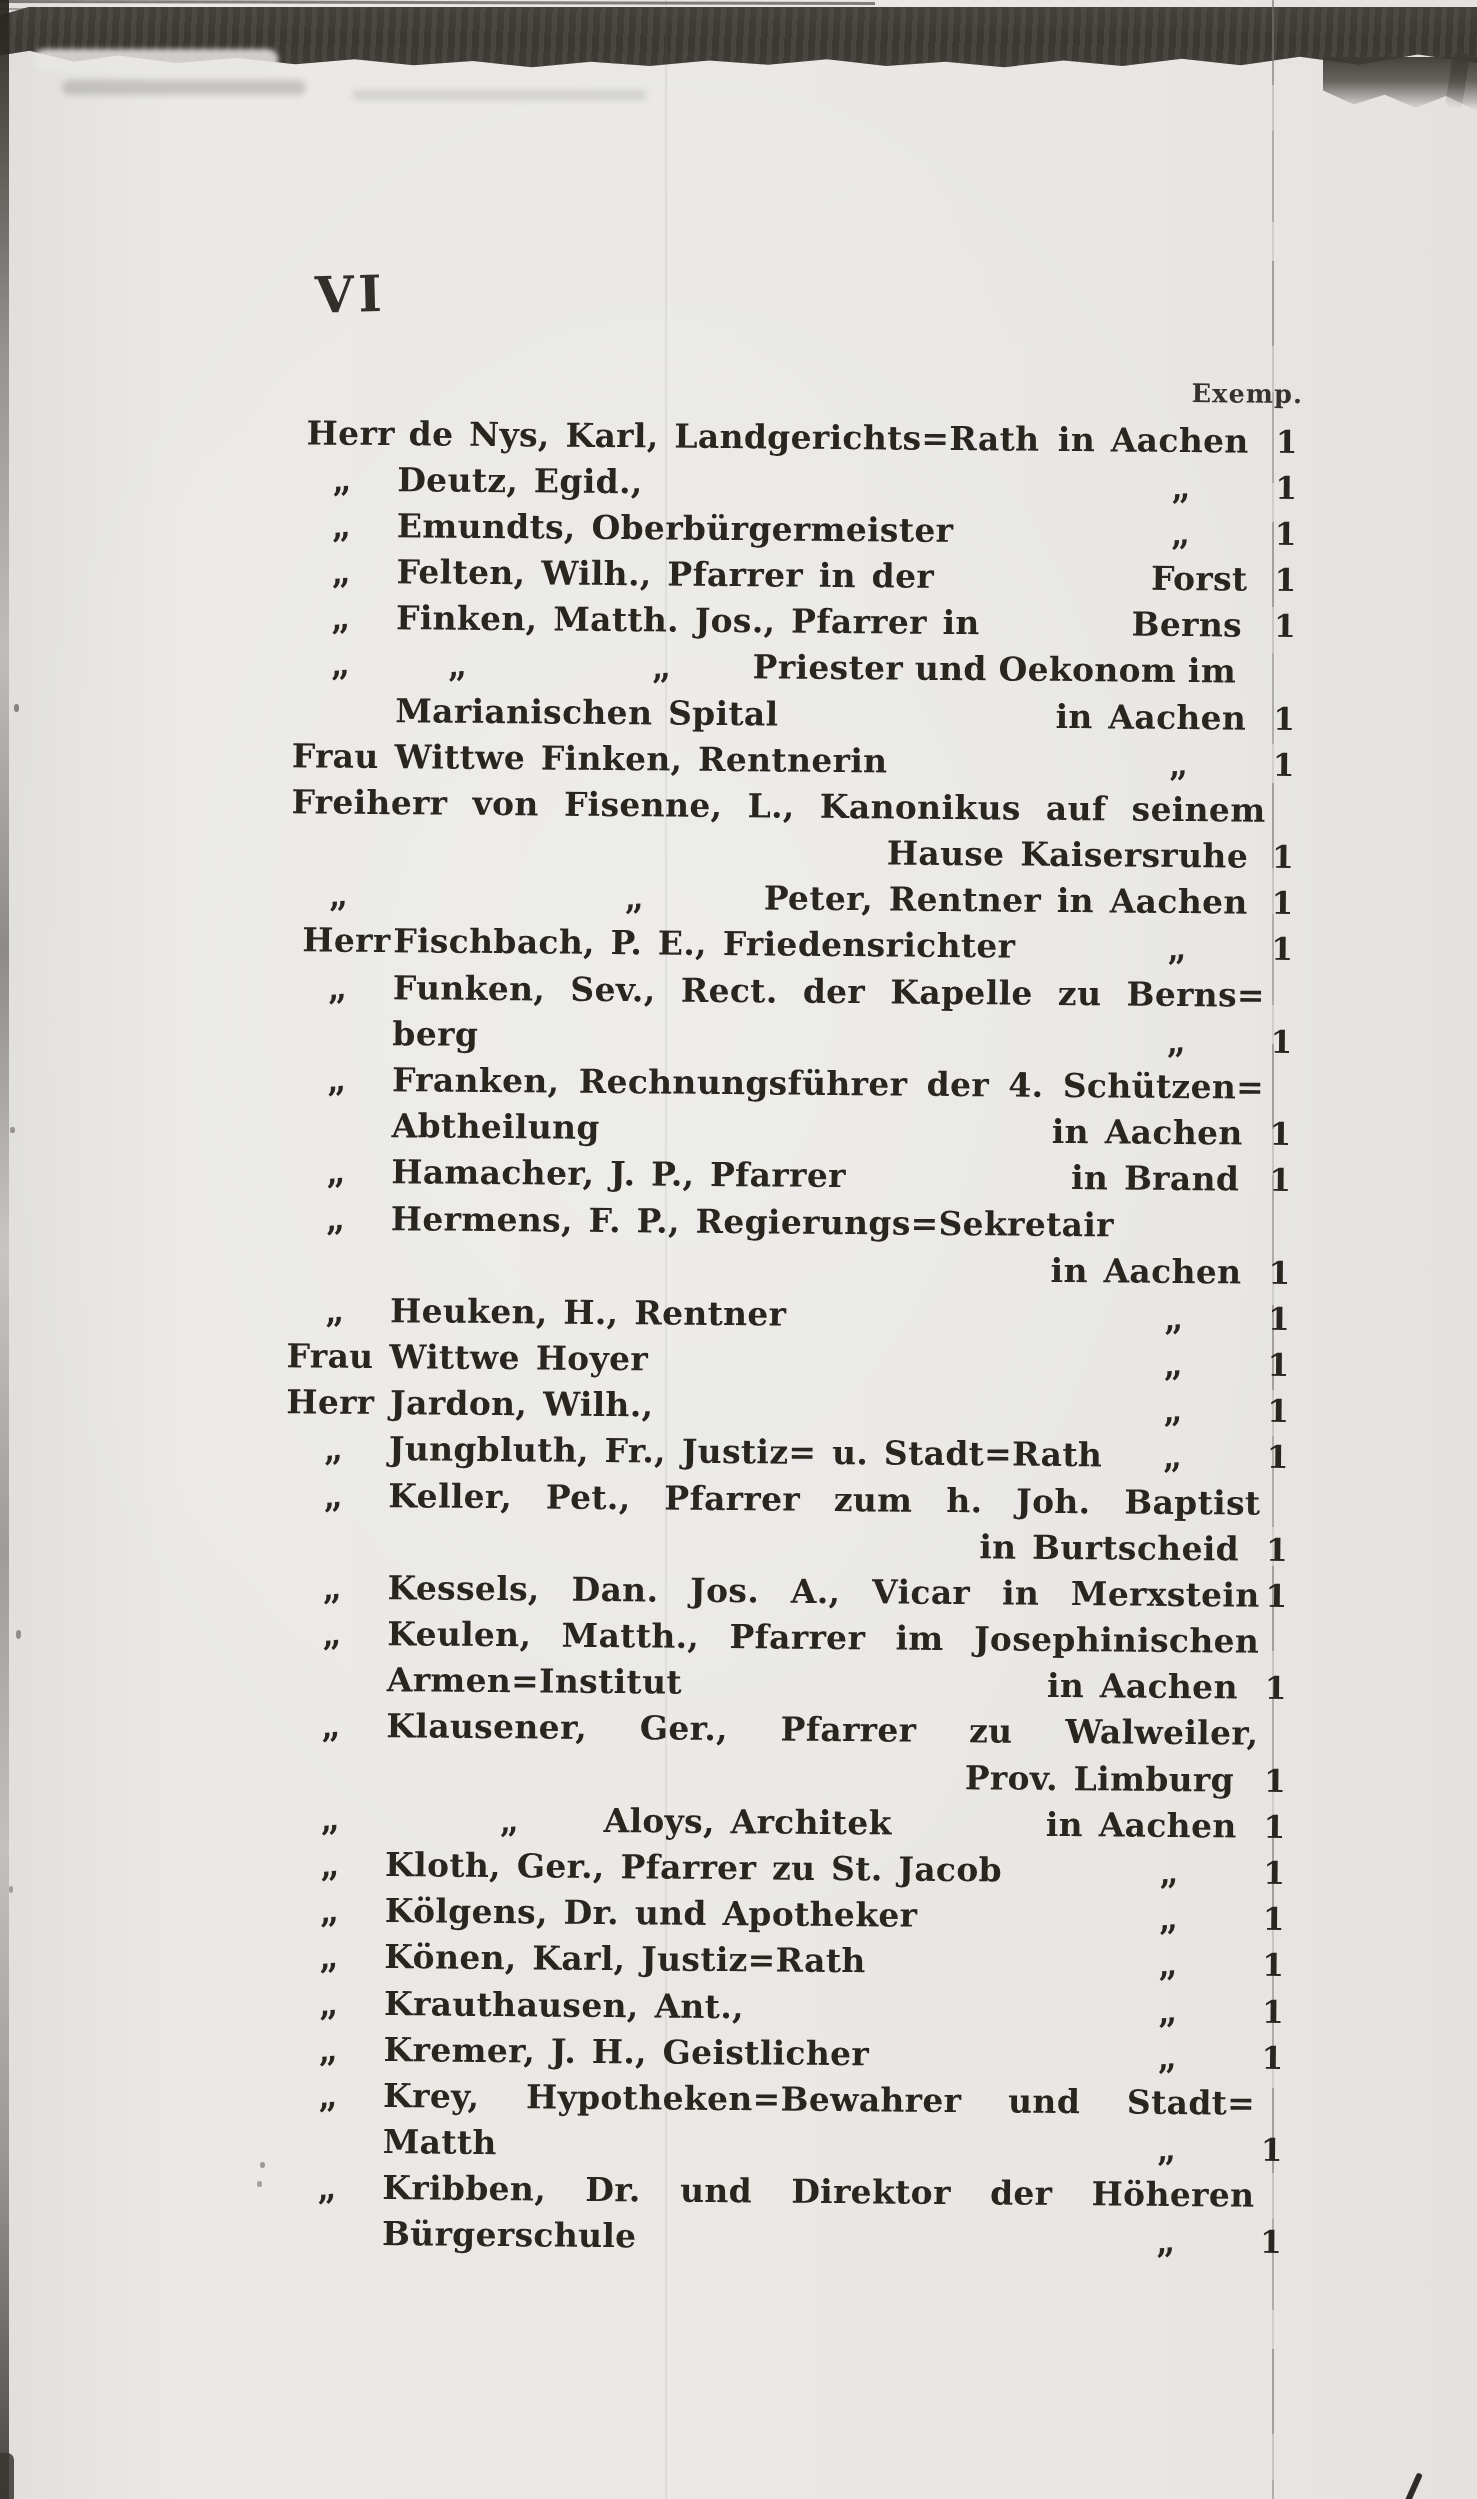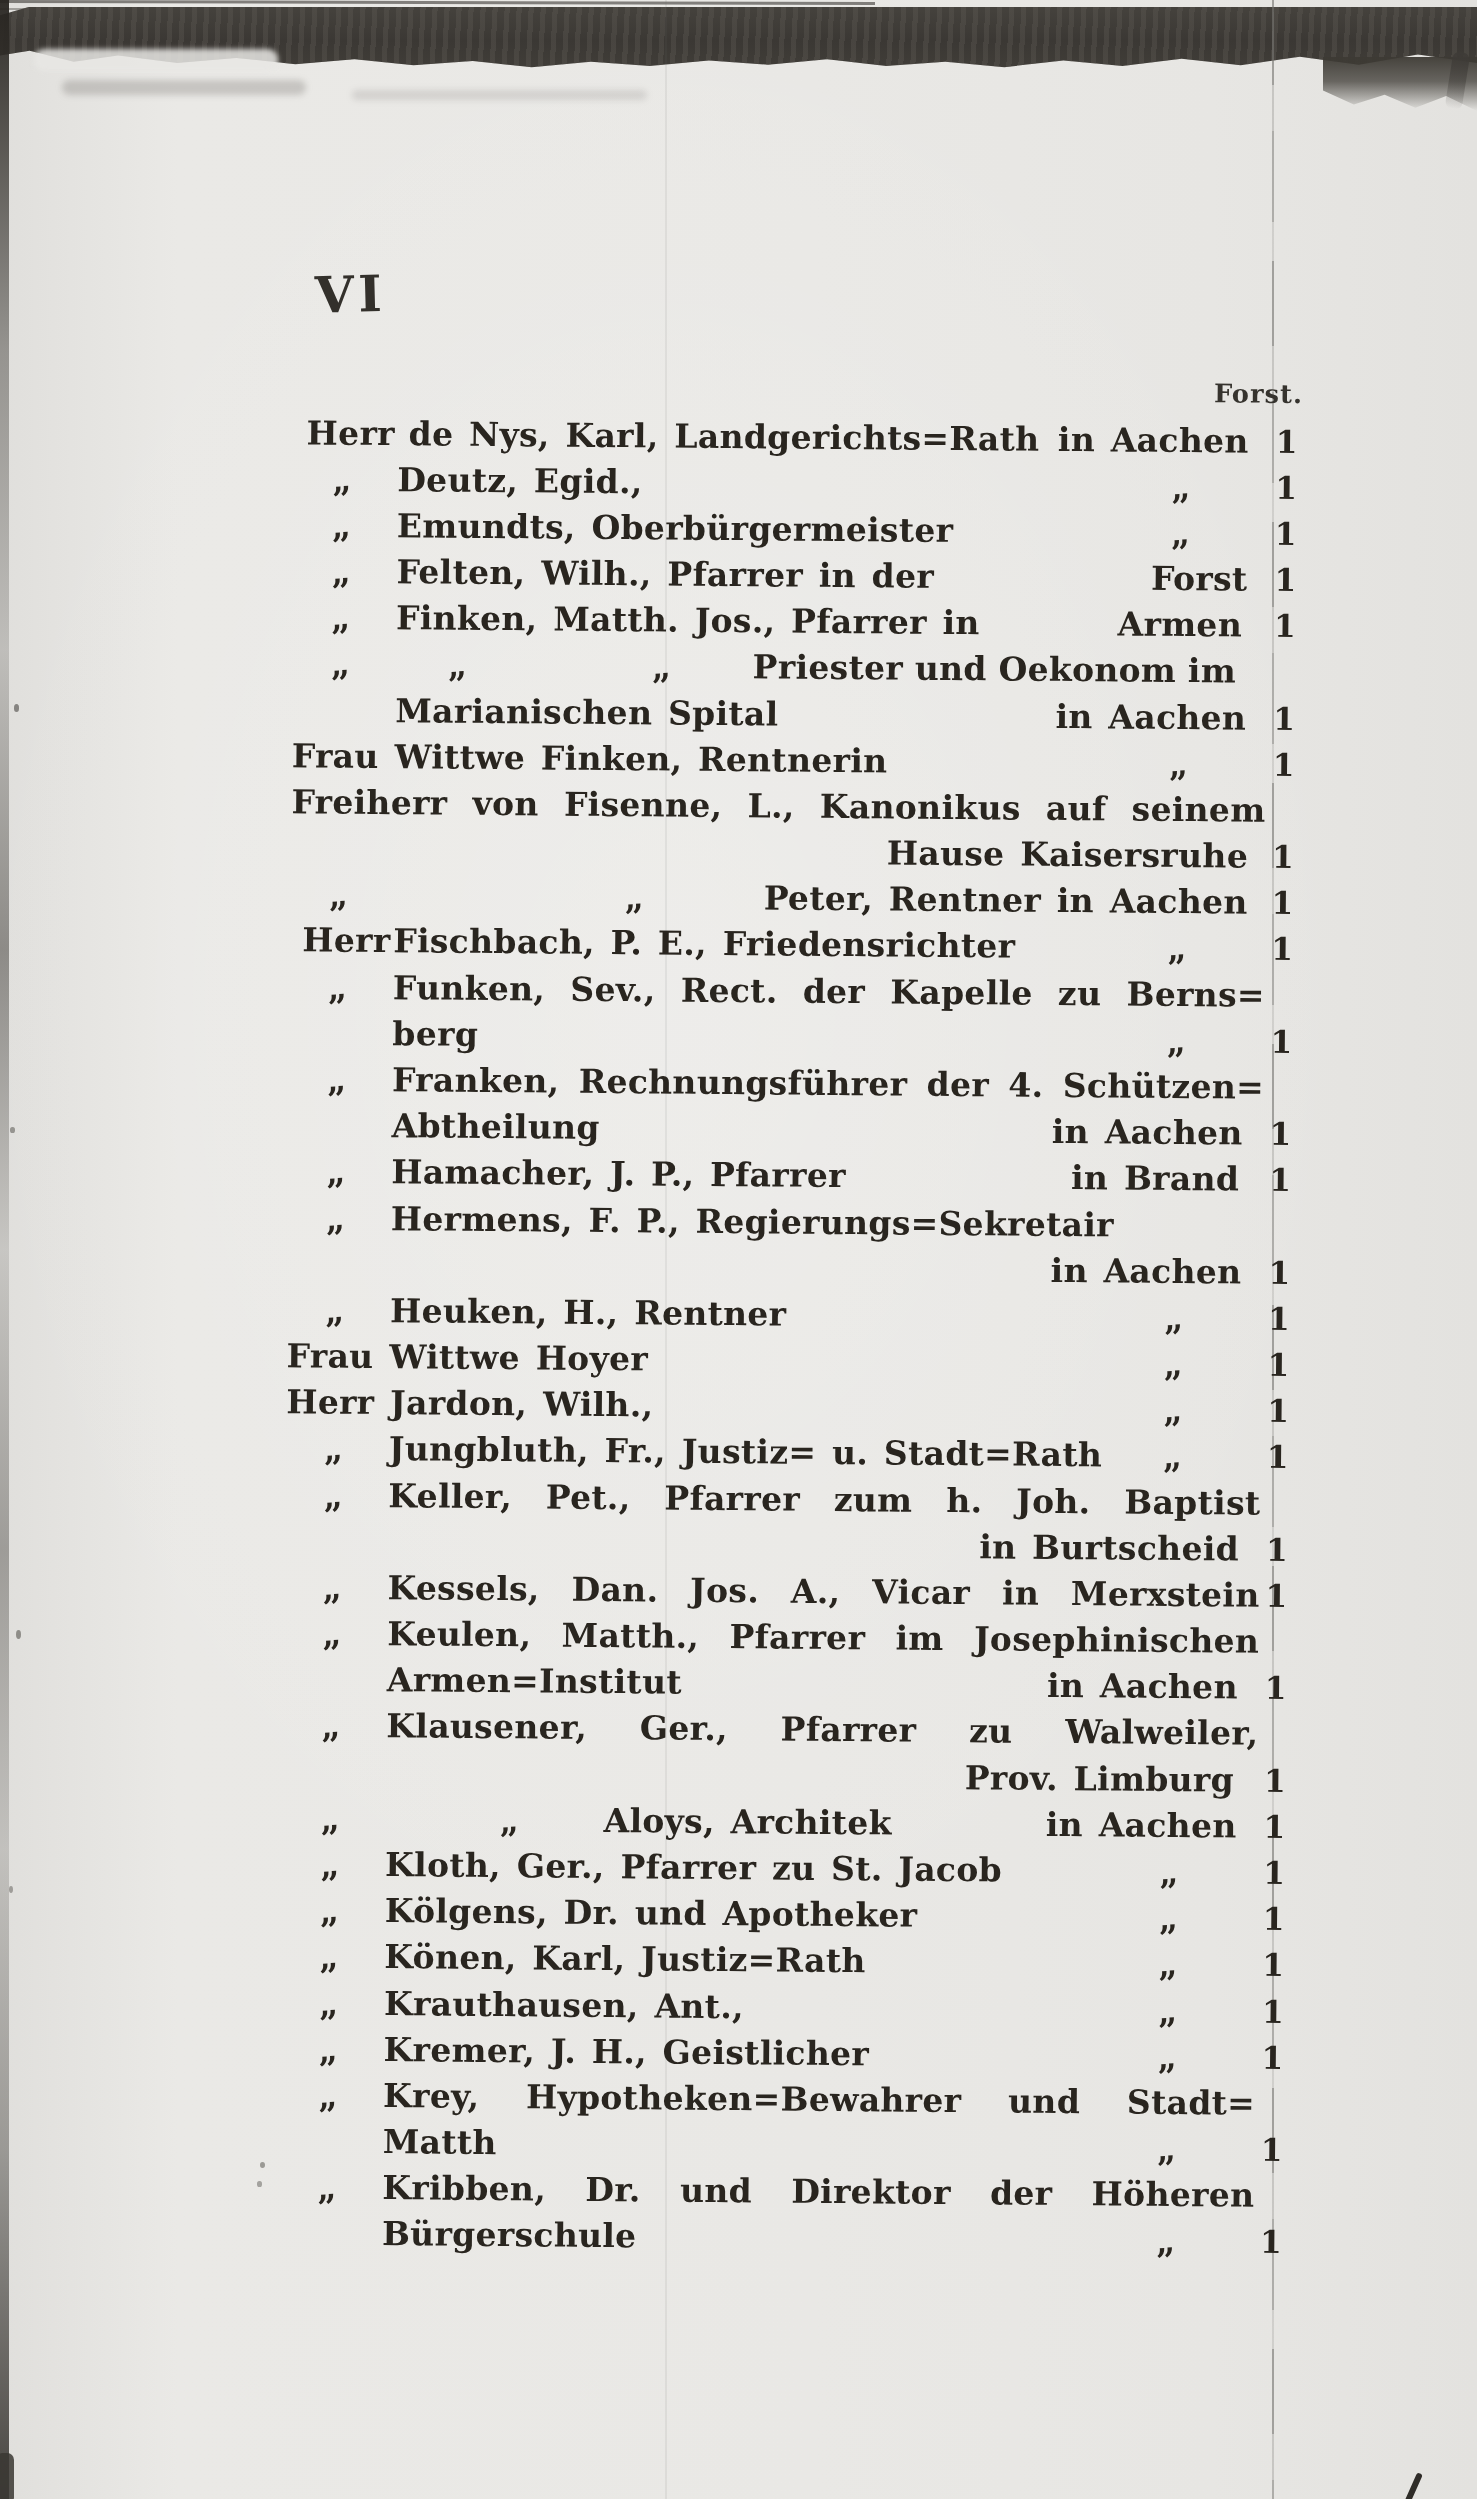--- a/index.html
+++ b/index.html
@@ -79,21 +79,21 @@
   <div class="artifact speck" style="left:10.2px;top:1127px;width:4.5px;height:5.7px;opacity:.45"></div>
   <div class="artifact speck" style="left:16px;top:1630px;width:5.1px;height:9px;opacity:.5"></div>
   <div class="artifact speck" style="left:9px;top:1886px;width:4px;height:6.8px;opacity:.4"></div>
   <div class="artifact speck" style="left:260px;top:2162px;width:5.1px;height:6.2px;opacity:.45"></div>
   <div class="artifact speck" style="left:257px;top:2181px;width:4.5px;height:5.7px;opacity:.4"></div>
   <div class="artifact" id="mark-bottom-right"></div>
   <div class="artifact" id="mark-bottom-left"></div>
 
   <div id="sheet">
     <div id="page-number">VI</div>
-    <div id="copies-header">Forst.</div>
+    <div id="copies-header">Exemp.</div>
     <div id="list">
         <div class="line" style="top: 406px;">
           <span class="cell" style="left: 307px;">Herr</span>
           <span class="cell" style="left: 409px;">de Nys, Karl, Landgerichts=Rath</span>
           <span class="cell" style="right: 228px;">in Aachen</span>
           <span class="cell count" style="left: 1263px;">1</span>
         </div>
         <div class="line" style="top: 452px;">
           <span class="cell ditto" style="left: 332px;">„</span>
           <span class="cell" style="left: 398px;">Deutz, Egid.,</span>
@@ -108,21 +108,21 @@
         </div>
         <div class="line" style="top: 544px;">
           <span class="cell ditto" style="left: 332px;">„</span>
           <span class="cell" style="left: 398px;">Felten, Wilh., Pfarrer in der</span>
           <span class="cell" style="right: 228px;">Forst</span>
           <span class="cell count" style="left: 1263px;">1</span>
         </div>
         <div class="line" style="top: 590px;">
           <span class="cell ditto" style="left: 332px;">„</span>
           <span class="cell" style="left: 398px;">Finken, Matth. Jos., Pfarrer in</span>
-          <span class="cell" style="right: 233px;">Armen</span>
+          <span class="cell" style="right: 233px;">Berns</span>
           <span class="cell count" style="left: 1263px;">1</span>
         </div>
         <div class="line" style="top: 636px;">
           <span class="cell ditto" style="left: 332px;">„</span>
           <span class="cell ditto" style="left: 449px;">„</span>
           <span class="cell ditto" style="left: 653px;">„</span>
           <span class="cell just" style="left: 755px; width: 449px;">Priester und Oekonom im</span>
         </div>
         <div class="line" style="top: 683px;">
           <span class="cell" style="left: 398px;">Marianischen Spital</span>

